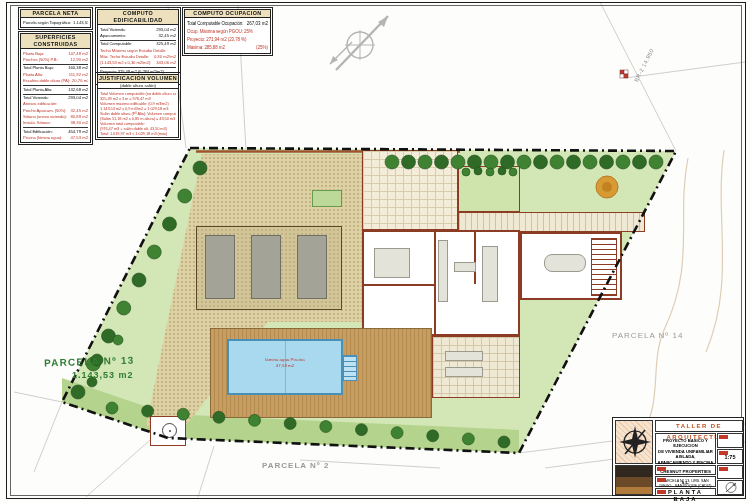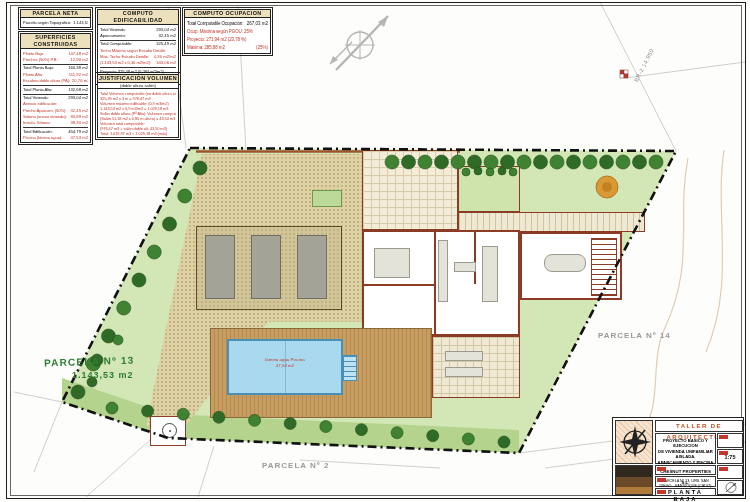--- a/index.html
+++ b/index.html
@@ -47,21 +47,21 @@
   .pool-steps{position:absolute;right:-16px;top:14px;width:14px;height:26px;border:1px solid #4a8fb5;background-image:repeating-linear-gradient(#4a8fb5 0 1px,transparent 1px 5px);background-color:#bfe2f2}
   .pool-label{position:absolute;width:100%;top:16px;text-align:center;font-size:4.4px;line-height:5.5px;color:#c0392b}
   .planter{left:312px;top:190px;width:30px;height:17px;background:#bcd99a;border:1px solid #6a9a4c}
   .utility{left:150px;top:416px;width:36px;height:30px;background:#fff;border:1px solid #8c3b24}
   .utility-circle{position:absolute;left:11px;top:6px;width:15px;height:15px;border:1.5px solid #444;border-radius:50%}
   .utility-dot{position:absolute;left:5.5px;top:5.5px;width:2px;height:2px;background:#444;border-radius:50%}
 
   
   .lbl13{left:44px;top:356px;color:#2e7d32;font-weight:bold;font-size:10px;letter-spacing:1.2px;transform:rotate(-2deg)}
   .lbl13b{left:72px;top:370px;color:#2e7d32;font-weight:bold;font-size:9px;letter-spacing:1px}
-  .lbl14{left:598px;top:331px;color:#9a9a9a;font-weight:bold;font-size:8px;letter-spacing:1px}
+  .lbl14{left:612px;top:331px;color:#9a9a9a;font-weight:normal;font-size:8px;letter-spacing:1px}
   .lbl11{left:262px;top:461px;color:#9a9a9a;font-weight:bold;font-size:8px;letter-spacing:1px}
   .marker-txt{left:633px;top:80px;color:#8a8a8a;font-size:5.5px;letter-spacing:.5px;transform:rotate(-63deg);transform-origin:left top;white-space:pre-line}
 
   
   .tb{left:612px;top:417px;width:132px;height:79px;background:#fff;border:1.5px solid #222}
   .tb *{position:absolute}
   .tb-logo{left:2px;top:2px;width:38px;height:44px;border:0.8px solid #333;
     background:repeating-linear-gradient(45deg,#f6e3cf 0 3px,#eac9a6 3px 4px)}
   .tb-studio{left:42px;top:2px;width:88px;height:12px;border:0.8px solid #333;color:#c05020;font-weight:bold;font-size:6px;letter-spacing:1.4px;text-align:center;line-height:11px}
   .tb-project{left:42px;top:15px;width:61px;height:31px;border:0.8px solid #333;font-size:4.2px;font-weight:bold;text-align:center;line-height:5.4px;padding-top:4px}

